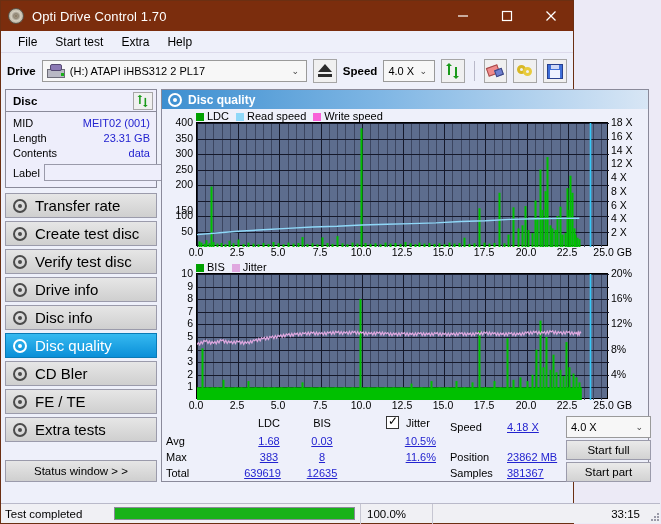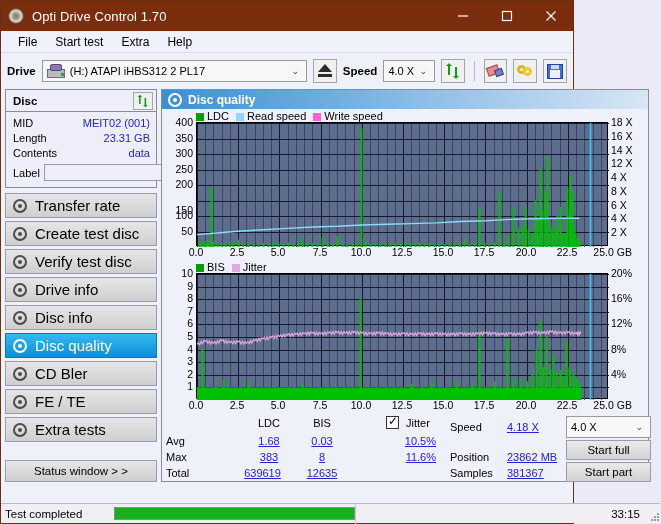--- a/index.html
+++ b/index.html
@@ -819,20 +819,21 @@
         <div class="btn" style="position:absolute; left:404px; top:49px; width:85px; height:20px;">Start part</div>
       </div>
     </div>
   </div>
 
   <div class="statusbar">
     <div class="sb-text">Test completed</div>
     <div class="sb-progress">
       <div class="fill" id="pgfill" style="width: 100%;"></div>
     </div>
+    <div class="sb-cell sb-pct">100.0%</div>
     <div class="sb-cell sb-time">33:15</div>
     <div class="sb-grip">
       <i style="left:8px;top:12px"></i>
         <i style="left:11px;top:12px"></i>
         <i style="left:11px;top:9px"></i>
       <i style="left:5px;top:15px"></i>
         <i style="left:8px;top:15px"></i>
         <i style="left:11px;top:15px"></i>
     </div>
   </div>

